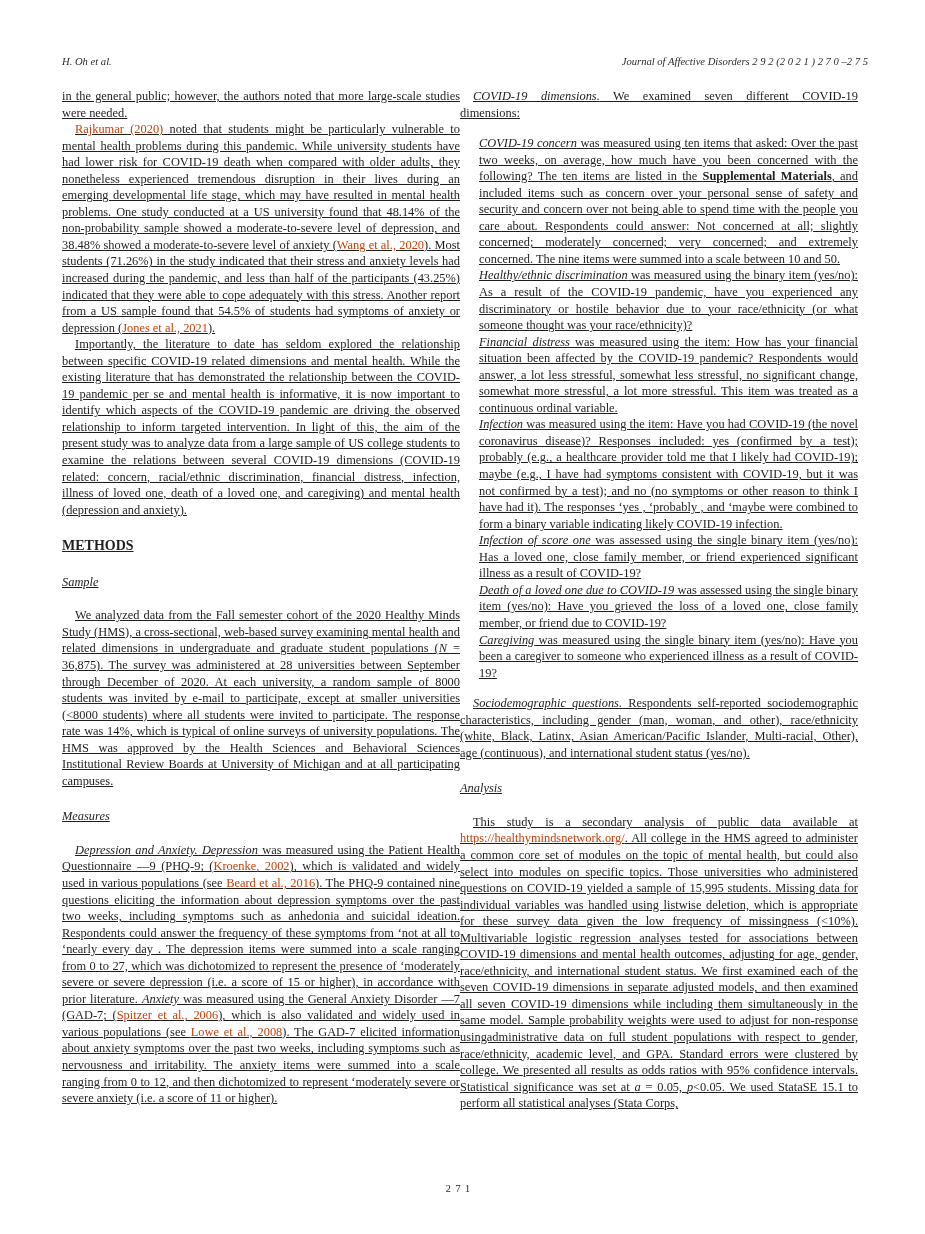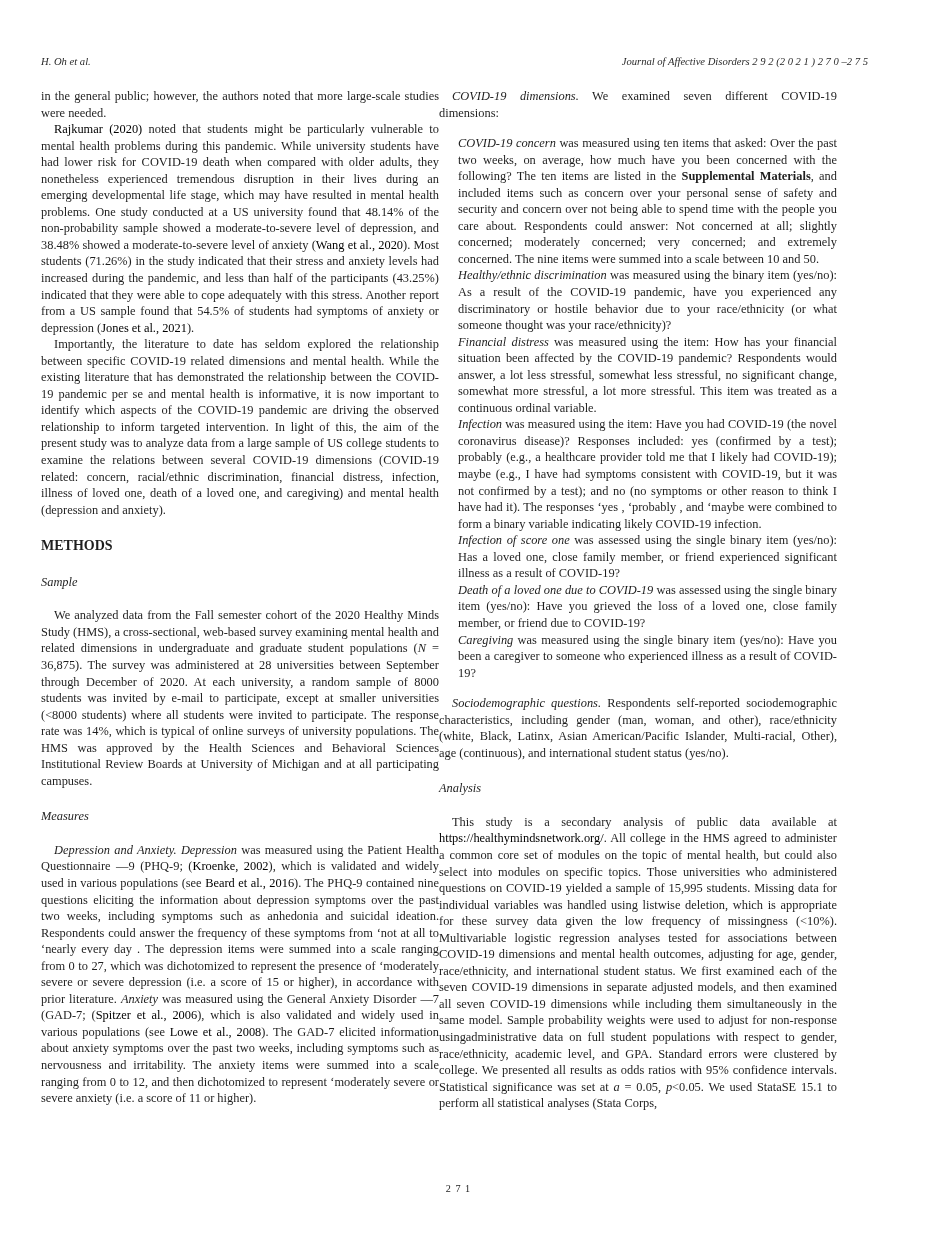--- a/index.html
+++ b/index.html
@@ -6,34 +6,34 @@
   body {
     width:925px; height:1234px;
     font-family:"Liberation Serif","DejaVu Serif",serif;
     color:#1e1e1e;
     -webkit-font-smoothing:antialiased;
   }
   .page {
     position:relative;
     width:925px; height:1234px;
     box-sizing:border-box;
-    padding:56px 57px 0 41px;
+    padding:56px 57px 0 62px;
     overflow:hidden;
     background:#ffffff;
   }
   .running-header {
     display:flex;
     justify-content:space-between;
     align-items:baseline;
     font-style:italic;
     font-size:10.6px;
     color:#2a2a2a;
     margin-bottom:21px;
   }
-  .columns { display:flex; gap:0; }
+  .columns { display:flex; gap:0;text-decoration:underline; }
   .col {
     width:398px;
     font-size:12.4px;
     line-height:16.55px;
     text-align:justify;
     color:#1e1e1e;
   }
   .para { margin:0; }
   .para.indent { text-indent:13px; }
   .heading {
@@ -47,21 +47,21 @@
     font-size:12.4px;
     font-weight:normal;
     font-style:italic;
     margin:19px 0 17px 0;
     text-align:left;
   }
   .list-block { margin:14px 0 14px 19px; }
   .list-item { margin:0; }
   .italic { font-style:italic; }
   .bold { font-weight:bold; }
-  a.cite-link { color:#000000; text-decoration:none; cursor:pointer;margin-top:34px; }
+  a.cite-link { color:#c2410c; text-decoration:none; cursor:pointer;margin-top:34px; }
   .footer-pagenum {
     position:absolute;
     left:0; right:8px;
     bottom:40px;
     text-align:center;
     font-size:10.2px;
     letter-spacing:1px;
     color:#222;
   }
 </style>

